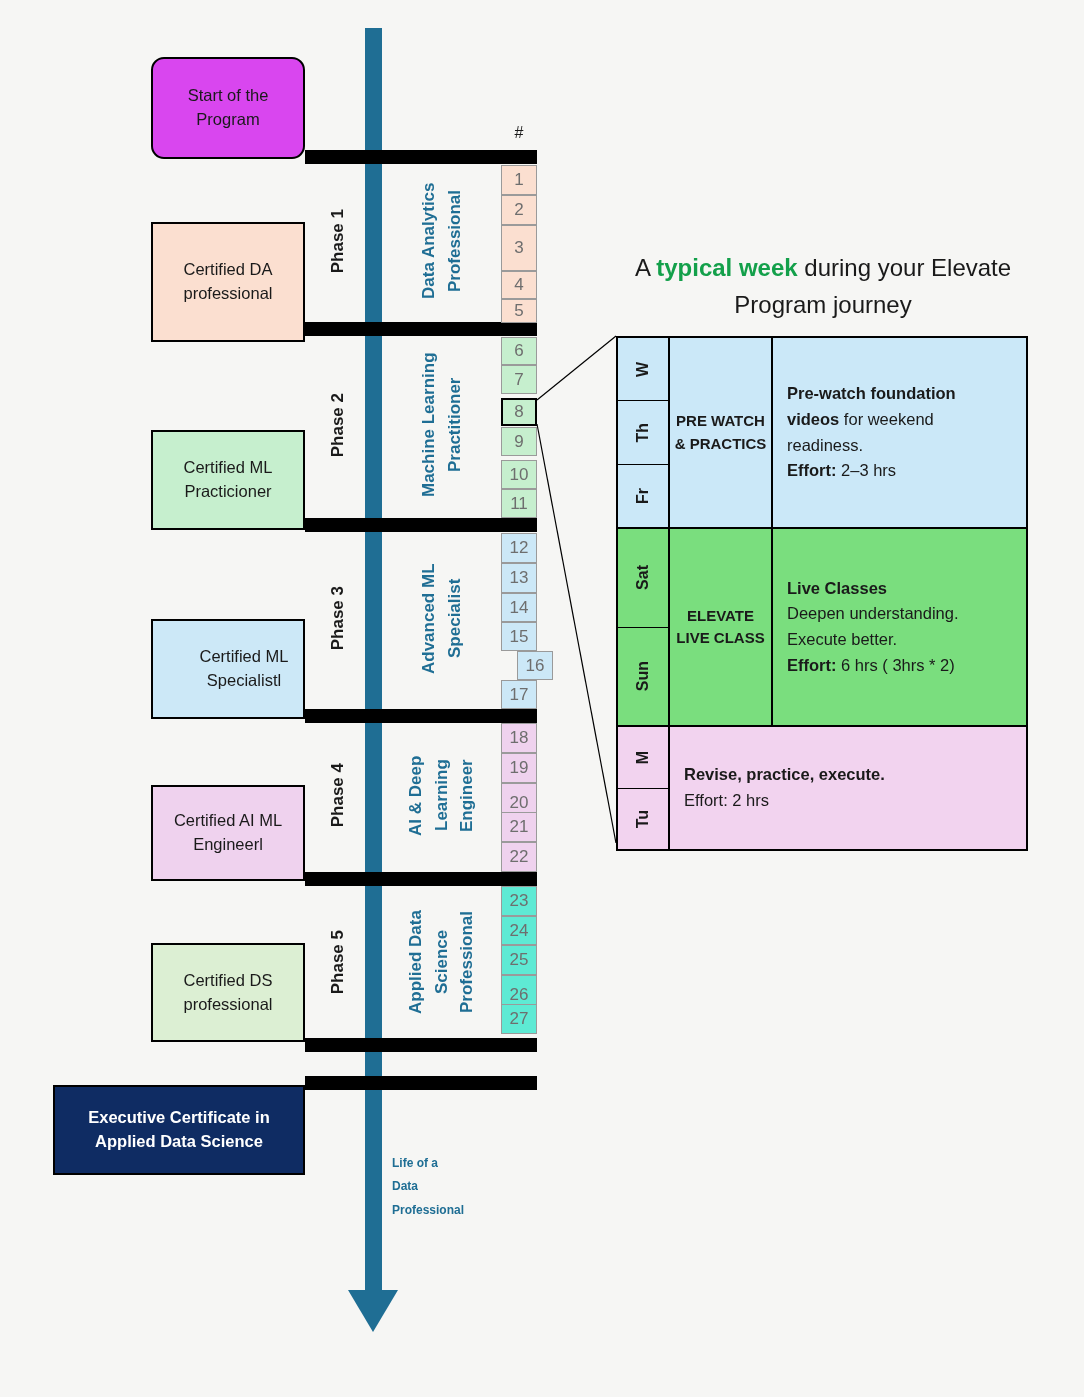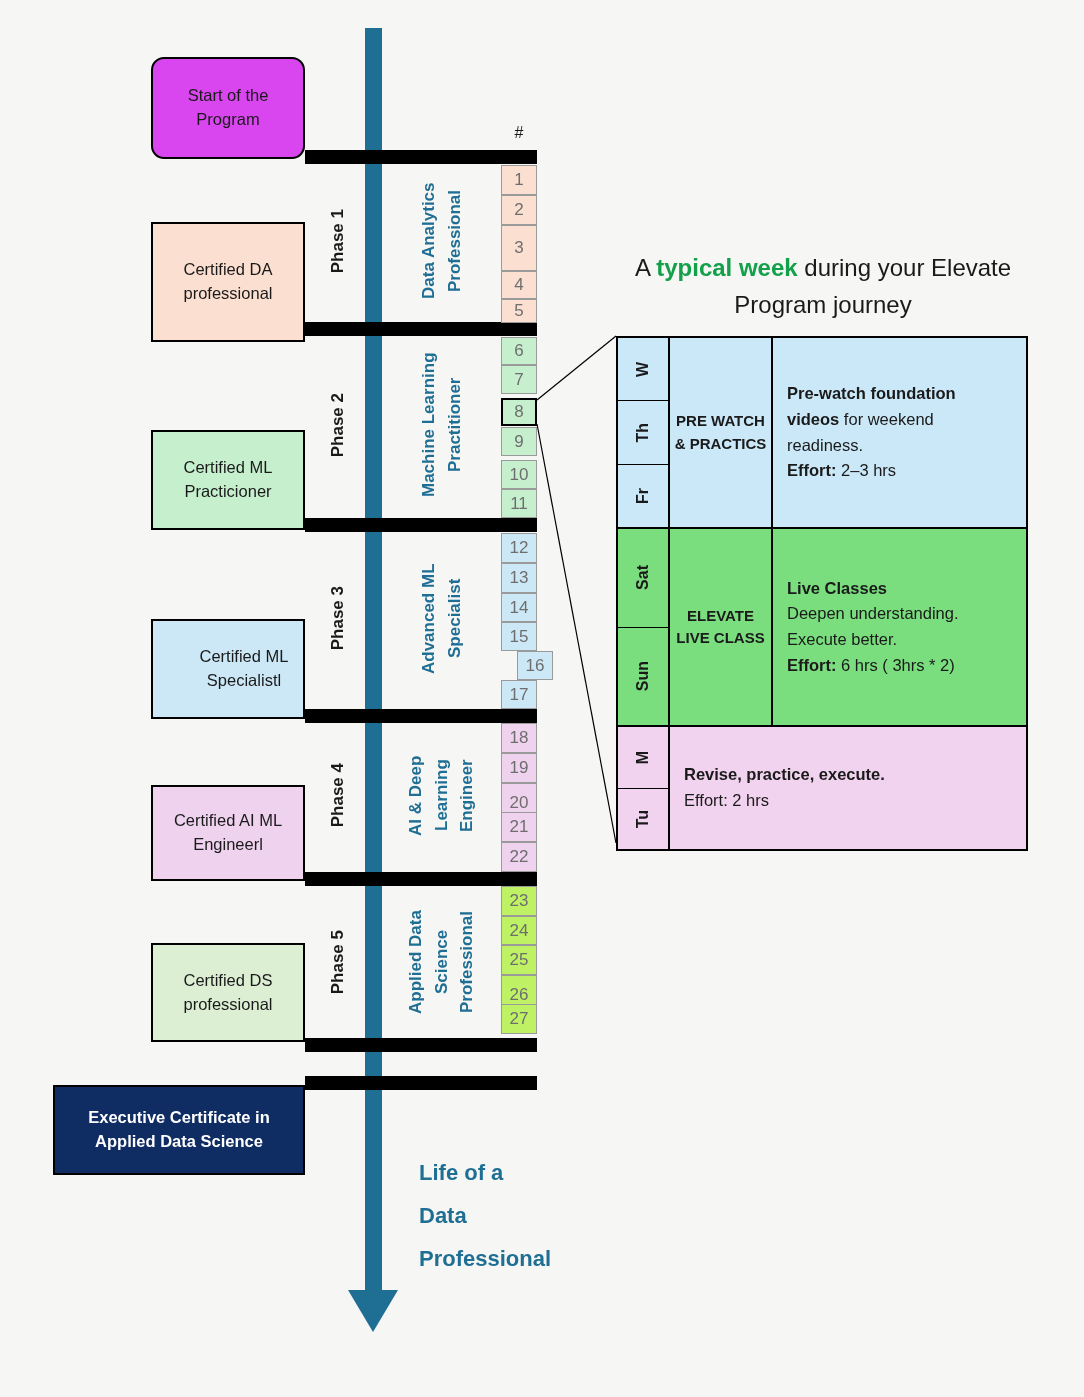--- a/index.html
+++ b/index.html
@@ -129,37 +129,36 @@
     align-items: center;
     justify-content: center;
     font-size: 17px;
     color: #6e6e6e;
     z-index: 4;
   }
   .num-cell.c-peach { background: #fbdfd0; }
   .num-cell.c-green { background: #c6efce; }
   .num-cell.c-blue  { background: #cce8f7; }
   .num-cell.c-pink  { background: #efd2ee; }
-  .num-cell.c-dsgrn { background: #bef264; }
+  .num-cell.c-dsgrn { background: #5eead4; }
   .num-cell.highlight {
     border: 2px solid #000000;
     z-index: 6;
   }
 
   
   #life-label {
     left: 392px;
     top: 1152px;
     width: 160px;
     color: #1f6e94;
     font-weight: bold;
-    font-size: 22px;
+    font-size: 12px;
     line-height: 1.95;
     z-index: 4;
-    margin-left: 27px;
   }
 
   
   #week-heading {
     left: 608px;
     top: 238px;
     width: 430px;
     text-align: center;
     font-size: 24px;
     line-height: 1.55;

